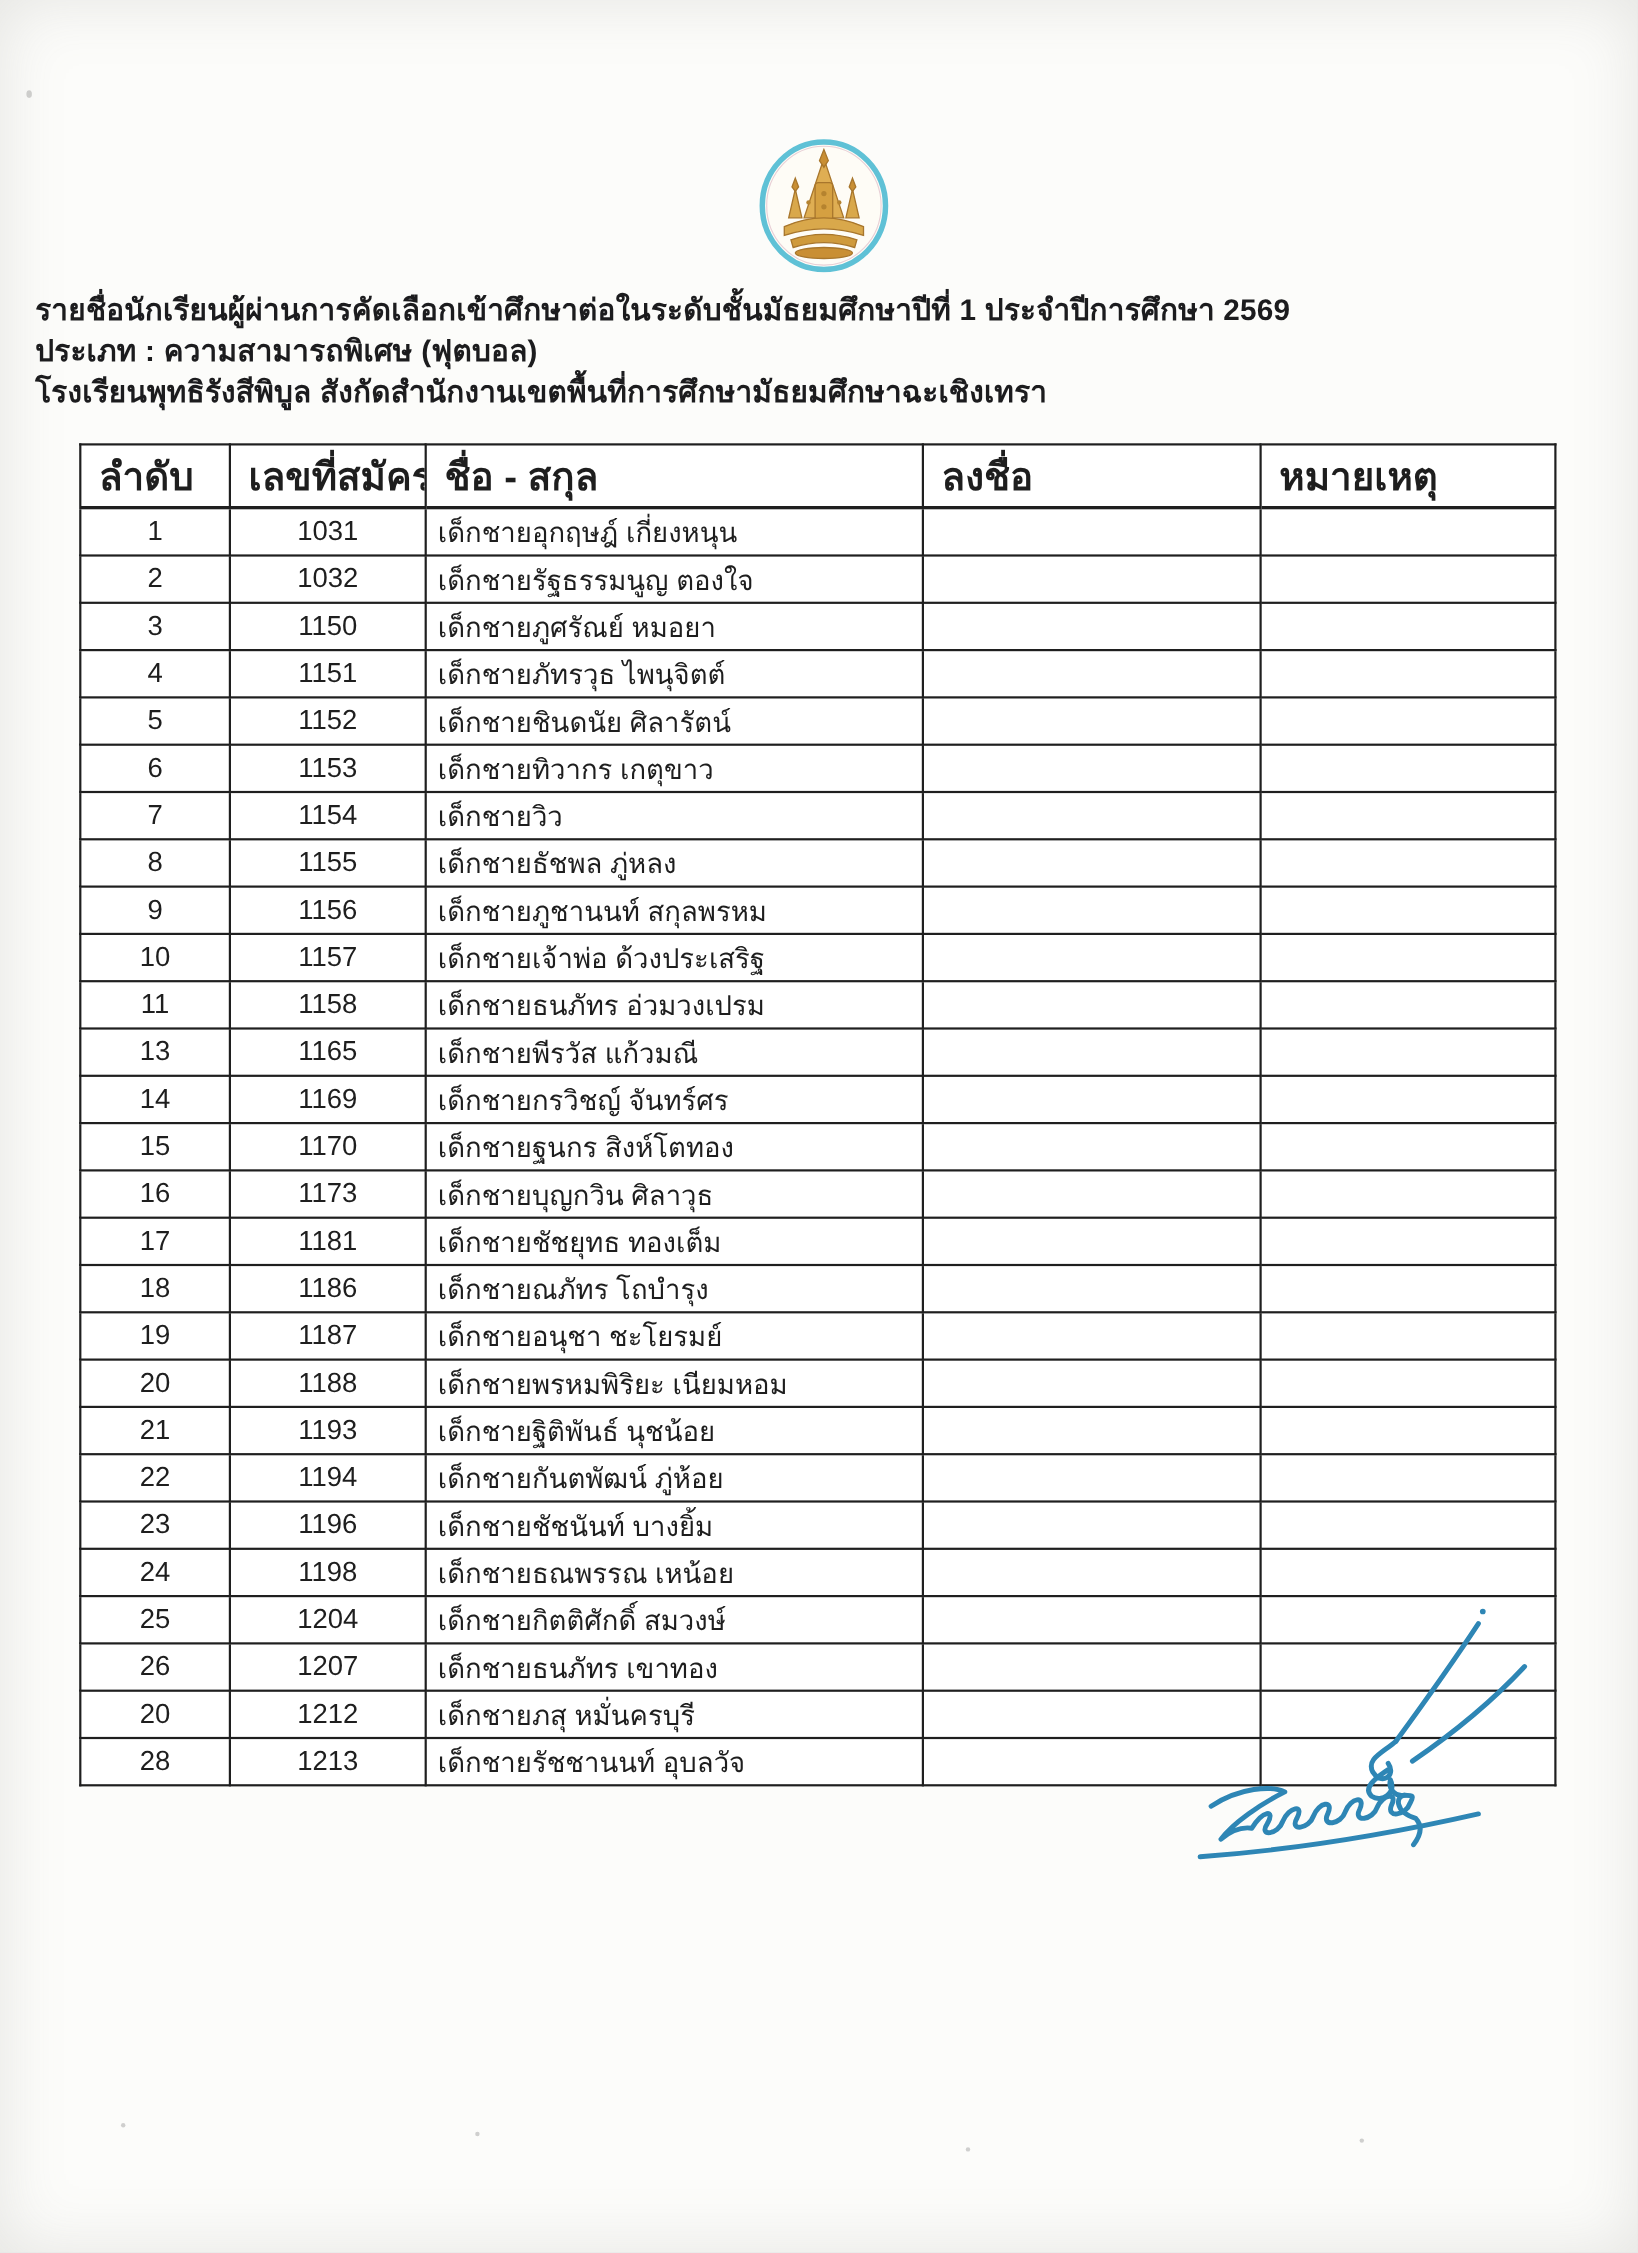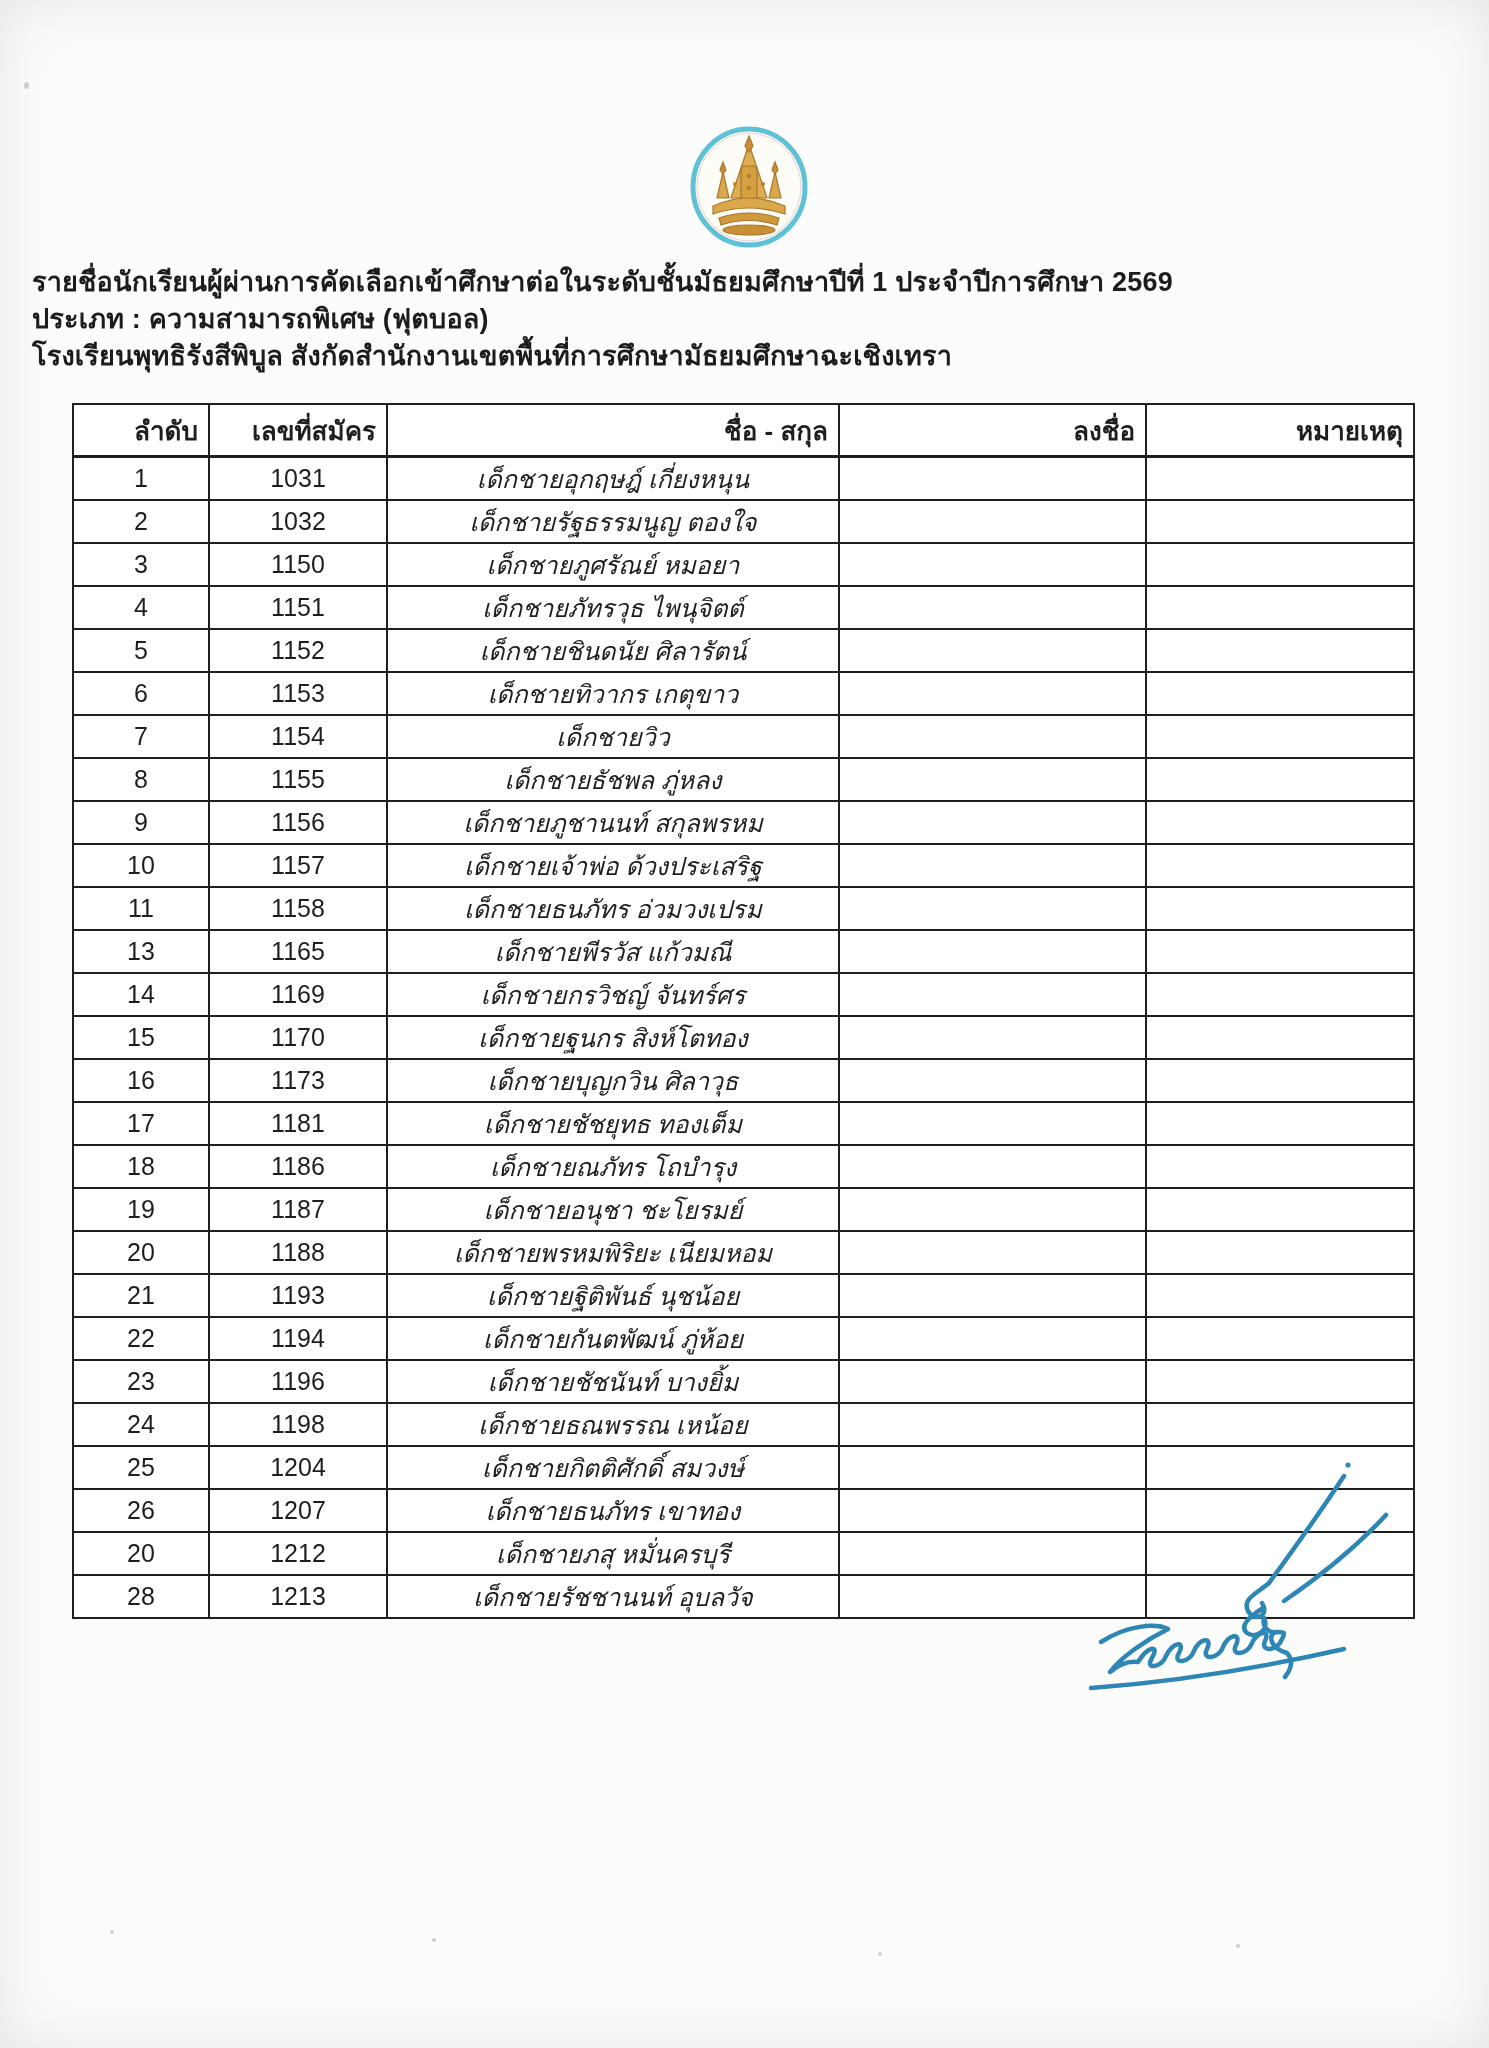--- a/index.html
+++ b/index.html
@@ -43,28 +43,28 @@
     border:2px solid #1f1f1f;
     padding:0 10px;
     font-size:25px;
     color:#1e1e1e;
     overflow:hidden;
     white-space:nowrap;
   }
   table.roster th{
     height:50px;
     font-weight:bold;
-    font-size:26px;
-    text-align:right;
+    font-size:35px;
+    text-align:left;
     border-bottom-width:3px;
     padding-left:16px;
   }
   table.roster td{height:41px;}
   td.c-no, td.c-app{text-align:center;}
-  td.c-name{text-align:center;padding-left:12px;font-style:italic;}
+  td.c-name{text-align:left;padding-left:12px;}
 
   .signature{position:absolute;left:1072px;top:1436px;width:360px;height:290px;}
 </style>
 </head>
 <body>
 
 <div class="page">
 
   <div class="speck" style="left:24px;top:82px;width:5px;height:7px;"></div>
   <div class="speck" style="left:110px;top:1930px;width:4px;height:4px;"></div>

